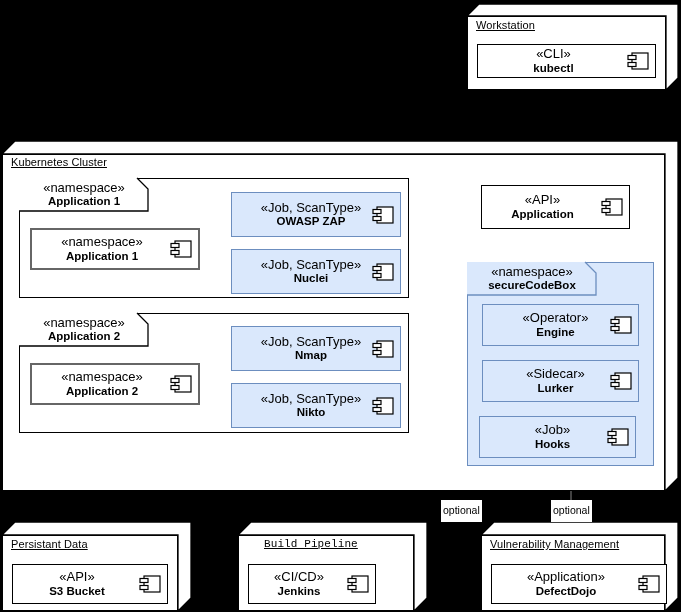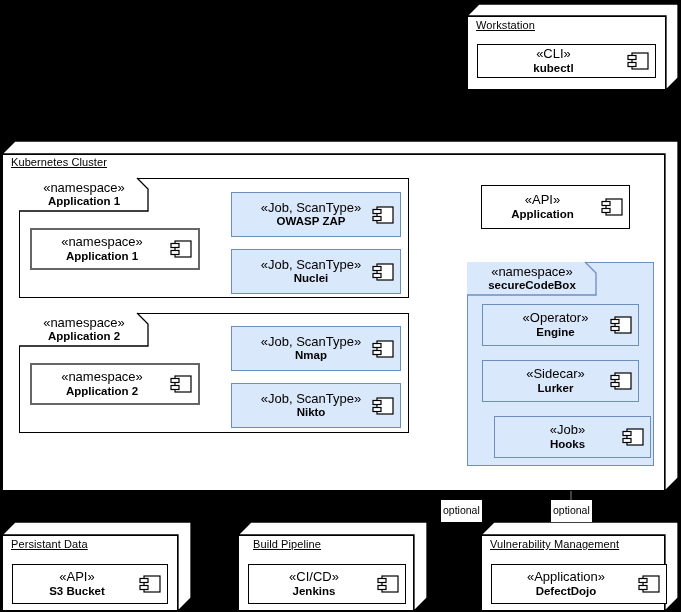--- a/index.html
+++ b/index.html
@@ -259,21 +259,21 @@
       </div>
       <span class="cicon">
         <svg viewBox="0 0 22 18" width="22" height="18">
           <rect x="5" y="1" width="16" height="16" fill="#fff" stroke="#000" stroke-width="1.2"></rect>
           <rect x="1" y="3.5" width="8" height="4" fill="#fff" stroke="#000" stroke-width="1.2"></rect>
           <rect x="1" y="10.5" width="8" height="4" fill="#fff" stroke="#000" stroke-width="1.2"></rect>
         </svg>
       </span>
     </div>
 
-    <div class="comp blue" style="left:27px;top:154px;width:157px;height:42px;">
+    <div class="comp blue" style="left:12px;top:154px;width:157px;height:42px;">
       <div class="txt">
         <span class="stereo">«Job»</span>
         <span class="nm">Hooks</span>
       </div>
       <span class="cicon">
         <svg viewBox="0 0 22 18" width="22" height="18">
           <rect x="5" y="1" width="16" height="16" fill="#fff" stroke="#000" stroke-width="1.2"></rect>
           <rect x="1" y="3.5" width="8" height="4" fill="#fff" stroke="#000" stroke-width="1.2"></rect>
           <rect x="1" y="10.5" width="8" height="4" fill="#fff" stroke="#000" stroke-width="1.2"></rect>
         </svg>
@@ -300,22 +300,22 @@
         </svg>
       </span>
     </div>
   </div>
 
   <div class="node" style="left:238px;top:521px;width:190px;height:90px;">
     <svg class="lid" width="190" height="90">
       <polygon points="0,14 13,1 189,1 189,77 176,90 176,14" fill="#ffffff" stroke="#000000" stroke-width="1.3"></polygon>
     </svg>
     <div class="face" style="left:0;top:14px;width:176px;height:76px;bottom:auto;"></div>
-    <div class="title" style="left:15px;top:17px;">Build Pipeline</div>
-    <div class="comp" style="left:10px;top:43px;width:158px;height:40px;">
+    <div class="title" style="left:26px;top:17px;font-family:Liberation Mono, monospace;">Build Pipeline</div>
+    <div class="comp" style="left:10px;top:43px;width:128px;height:40px;">
       <div class="txt">
         <span class="stereo">«CI/CD»</span>
         <span class="nm">Jenkins</span>
       </div>
       <span class="cicon">
         <svg viewBox="0 0 22 18" width="22" height="18">
           <rect x="5" y="1" width="16" height="16" fill="#fff" stroke="#000" stroke-width="1.2"></rect>
           <rect x="1" y="3.5" width="8" height="4" fill="#fff" stroke="#000" stroke-width="1.2"></rect>
           <rect x="1" y="10.5" width="8" height="4" fill="#fff" stroke="#000" stroke-width="1.2"></rect>
         </svg>

